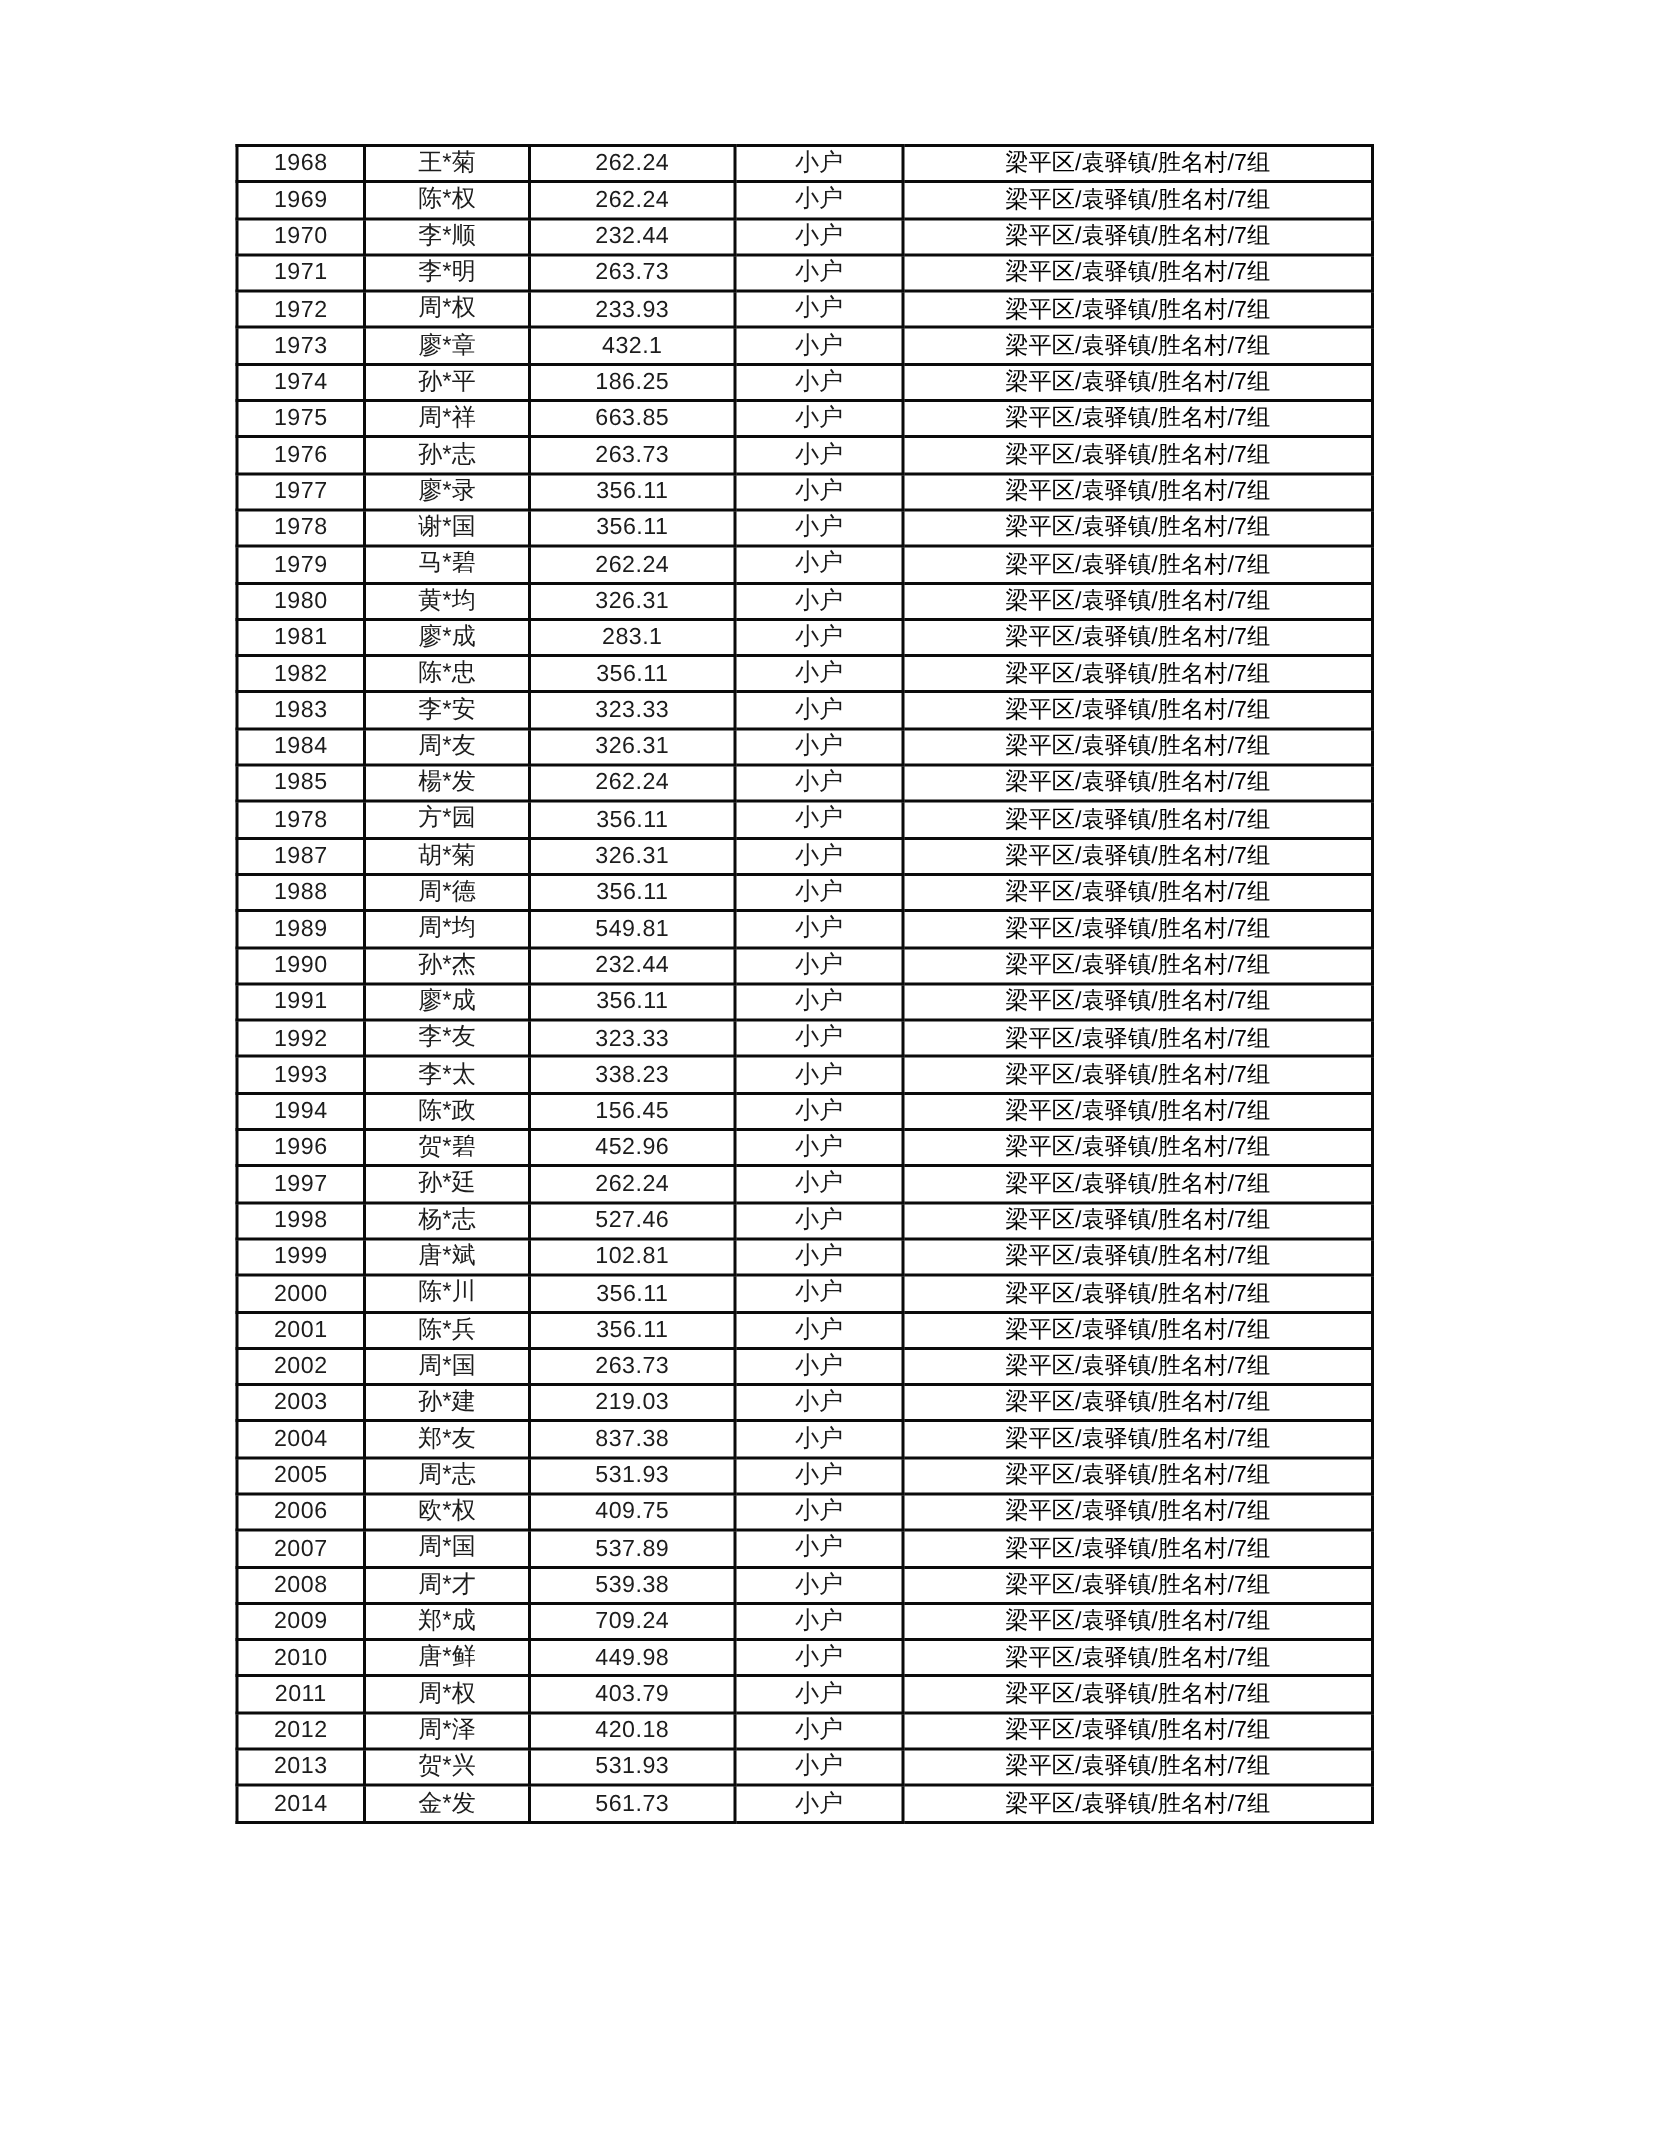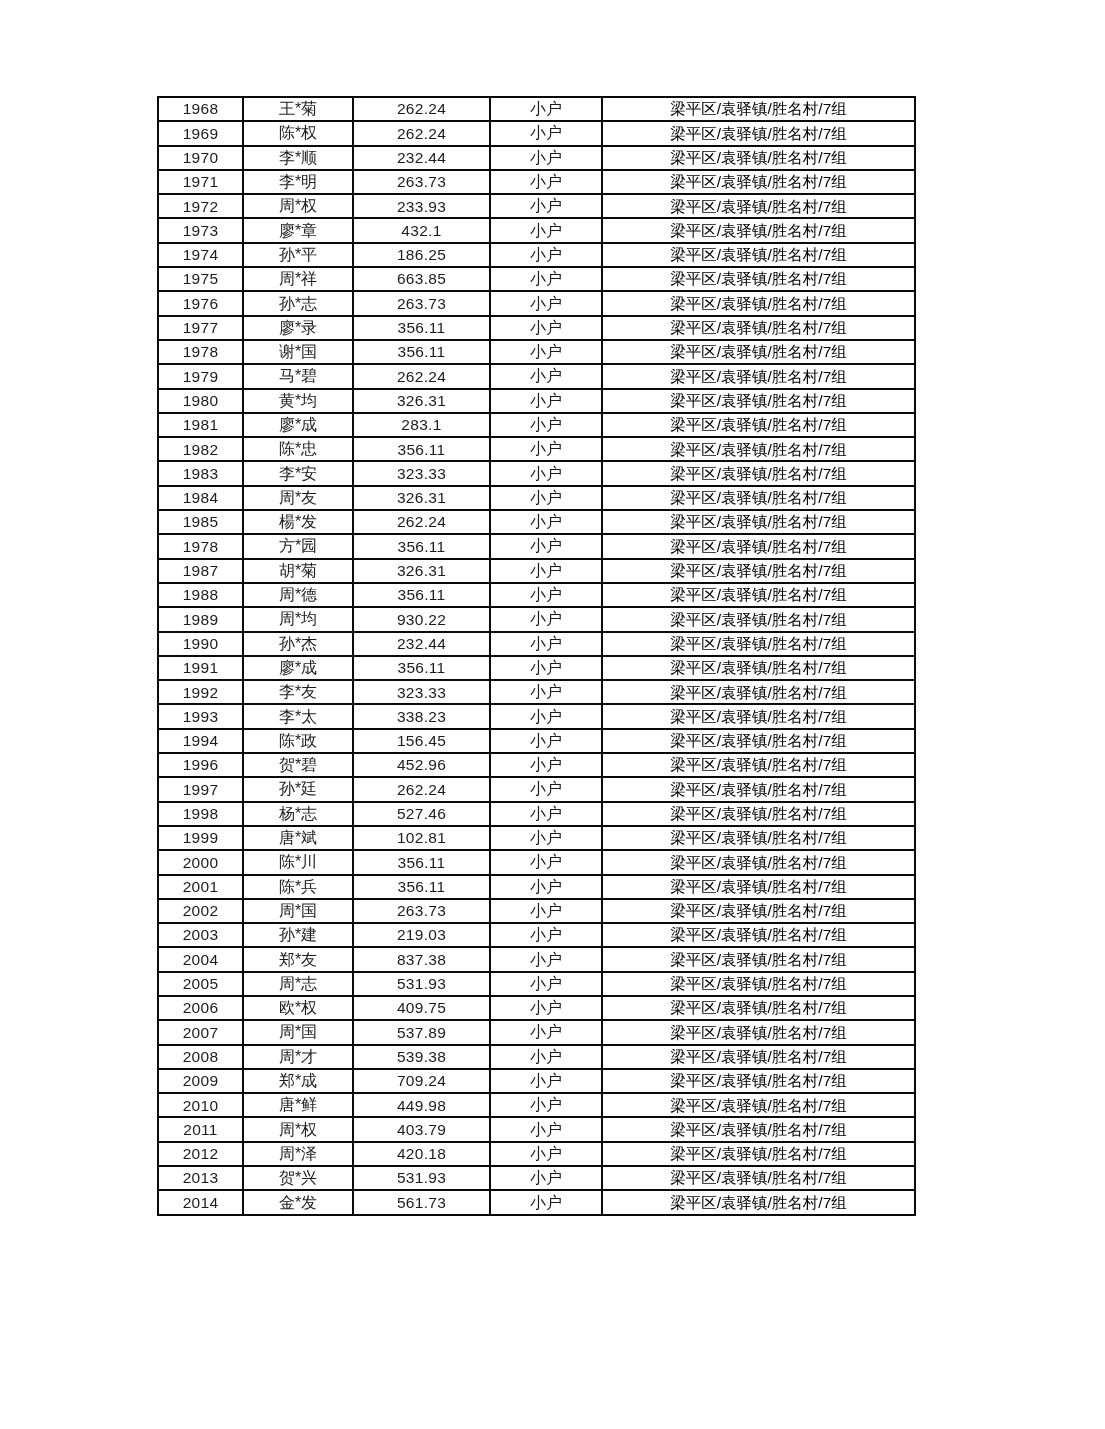--- a/index.html
+++ b/index.html
@@ -202,21 +202,21 @@
       <tr>
         <td class="col-id">1988</td>
         <td class="col-name">周*德</td>
         <td class="col-amount">356.11</td>
         <td class="col-category">小户</td>
         <td class="col-location">梁平区/袁驿镇/胜名村/7组</td>
       </tr>
       <tr>
         <td class="col-id">1989</td>
         <td class="col-name">周*均</td>
-        <td class="col-amount">930.22</td>
+        <td class="col-amount">549.81</td>
         <td class="col-category">小户</td>
         <td class="col-location">梁平区/袁驿镇/胜名村/7组</td>
       </tr>
       <tr>
         <td class="col-id">1990</td>
         <td class="col-name">孙*杰</td>
         <td class="col-amount">232.44</td>
         <td class="col-category">小户</td>
         <td class="col-location">梁平区/袁驿镇/胜名村/7组</td>
       </tr>

